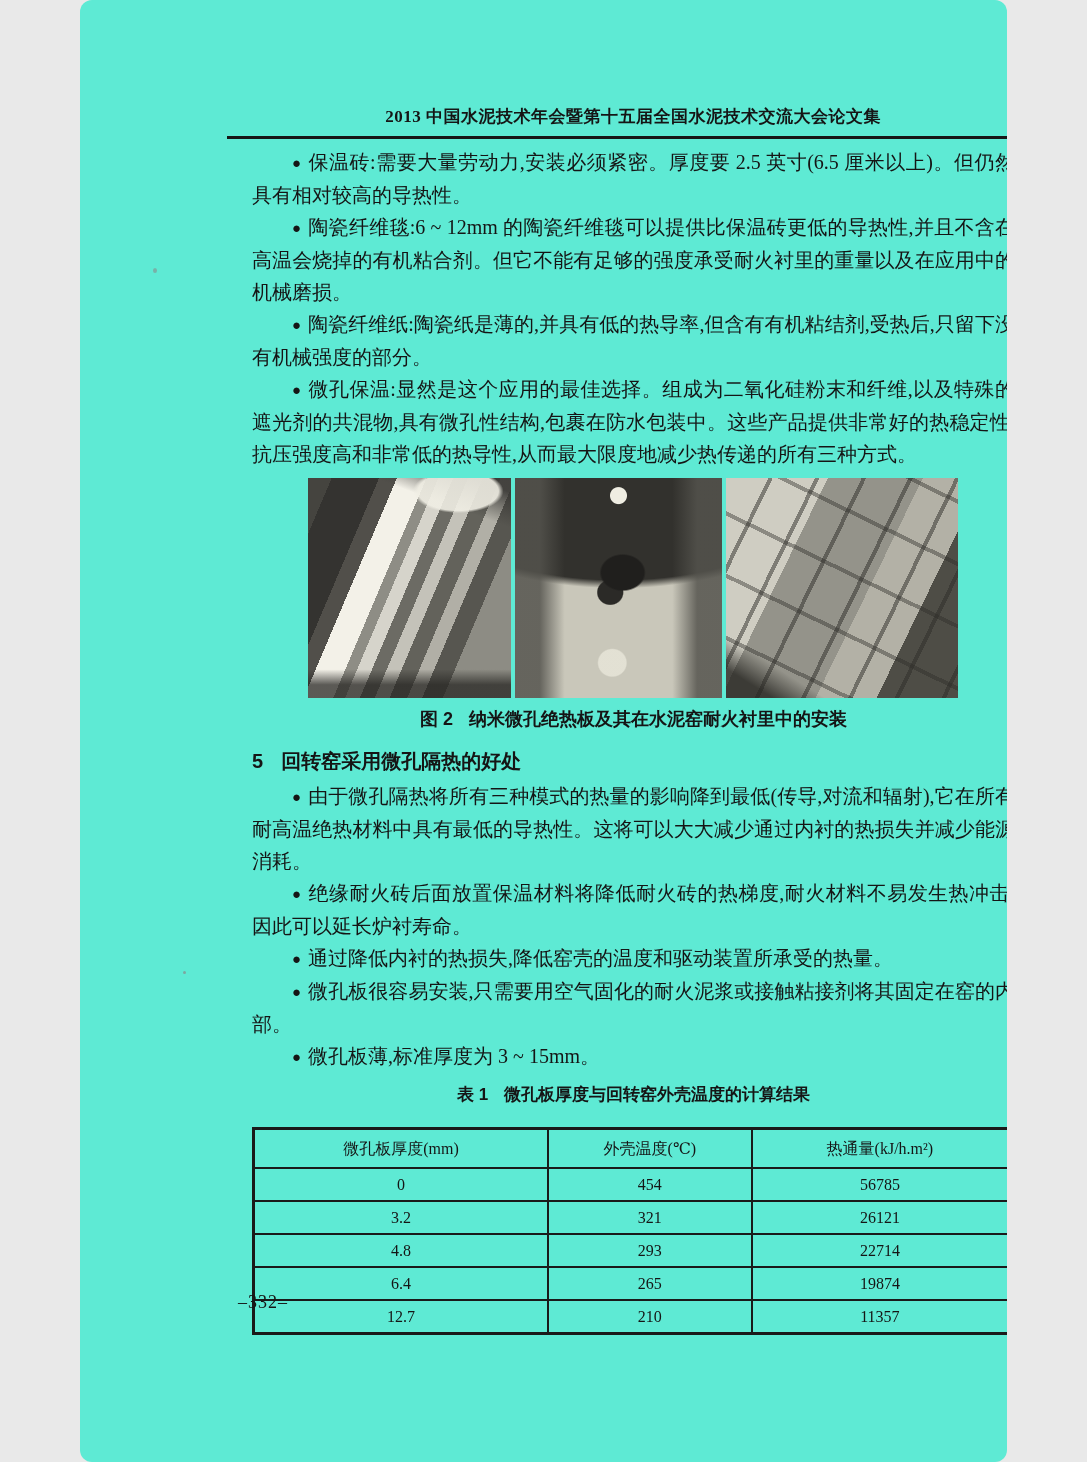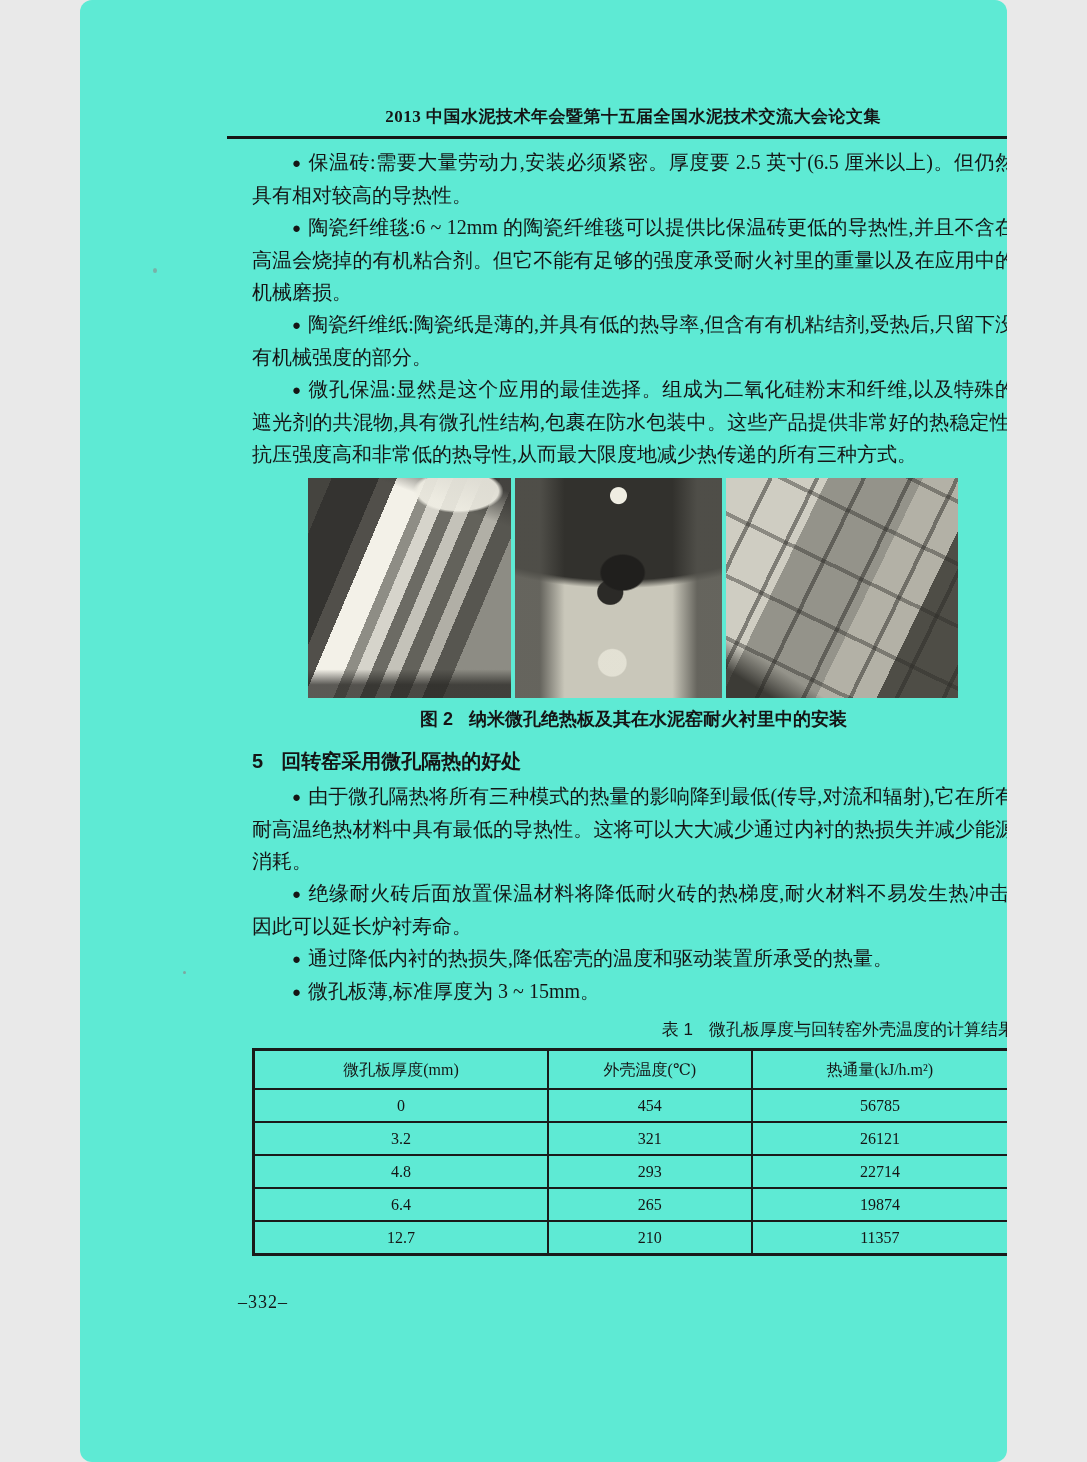--- a/index.html
+++ b/index.html
@@ -72,23 +72,23 @@
   }
   .cap-label{margin-right:16px;}
   .section-heading{
     margin:12px 0 2px;
     font-family:"Liberation Sans","DejaVu Sans",sans-serif;
     font-weight:700;font-size:20px;line-height:34px;text-indent:0;text-align:left;
   }
   .sec-num{margin-right:18px;}
   
   .table-caption{
-    margin:8px 0 4px;text-align:right;
+    margin:8px 0 18px;text-align:center;
     font-family:"Liberation Sans","DejaVu Sans",sans-serif;
-    font-weight:400;font-size:17px;line-height:28px;text-indent:0;
+    font-weight:700;font-size:17px;line-height:28px;text-indent:0;
   }
   table.data{
     width:758px;border-collapse:collapse;
     border:3px solid #1a1a1a;
     font-size:16px;line-height:20px;text-align:center;
   }
   table.data th{font-weight:400;height:29px;}
   table.data td{height:23px;}
   table.data th,table.data td{border:2px solid #1a1a1a;padding:4px 4px;}
   .col-1{width:39%;} .col-2{width:27%;} .col-3{width:34%;}
@@ -128,20 +128,21 @@
     <p class="figure-caption"><span class="cap-label">图 2</span><span>纳米微孔绝热板及其在水泥窑耐火衬里中的安装</span></p>
 
     <p class="section-heading"><span class="sec-num">5</span><span>回转窑采用微孔隔热的好处</span></p>
 
     <p class="para"><span class="bullet">●</span><span>由于微孔隔热将所有三种模式的热量的影响降到最低(传导,对流和辐射),它在所有耐高温绝热材料中具有最低的导热性。这将可以大大减少通过内衬的热损失并减少能源消耗。</span></p>
 
     <p class="para"><span class="bullet">●</span><span>绝缘耐火砖后面放置保温材料将降低耐火砖的热梯度,耐火材料不易发生热冲击,因此可以延长炉衬寿命。</span></p>
 
     <p class="para"><span class="bullet">●</span><span>通过降低内衬的热损失,降低窑壳的温度和驱动装置所承受的热量。</span></p>
 
+    <p class="para"><span class="bullet">●</span><span>微孔板很容易安装,只需要用空气固化的耐火泥浆或接触粘接剂将其固定在窑的内部。</span></p>
 
     <p class="para"><span class="bullet">●</span><span>微孔板薄,标准厚度为 3 ~ 15mm。</span></p>
 
     <p class="table-caption"><span class="cap-label">表 1</span><span>微孔板厚度与回转窑外壳温度的计算结果</span></p>
 
     <table class="data">
       <thead>
         <tr>
           <th class="col-1">微孔板厚度(mm)</th>
           <th class="col-2">外壳温度(℃)</th>

